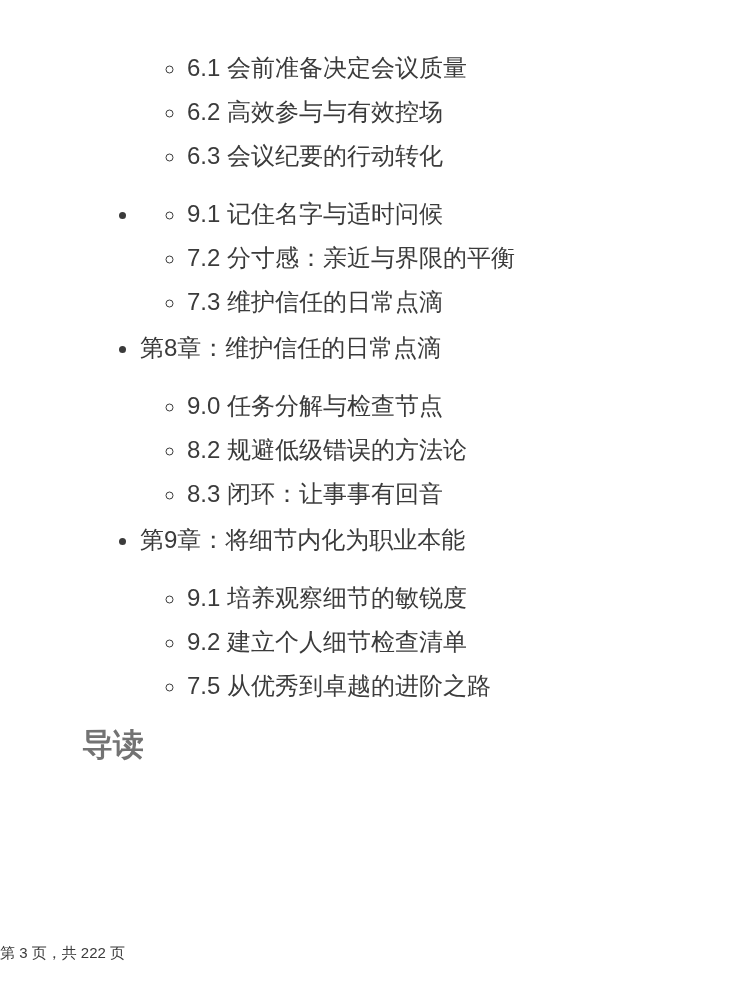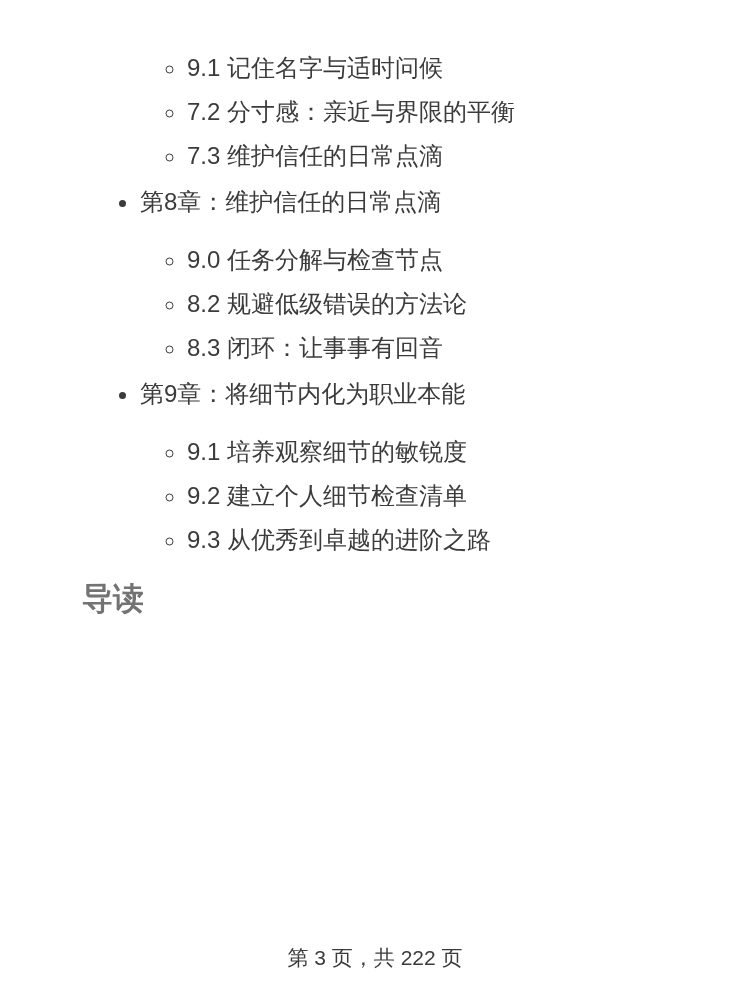--- a/index.html
+++ b/index.html
@@ -54,32 +54,38 @@
     font-size: 31px;
     line-height: 40px;
     font-weight: bold;
     color: #737373;
   }
   .footer {
     position: absolute;
     left: 0;
     right: 0;
     top: 944px;
-    text-align: center;
-    font-size: 21px;
+    font-size: 15px;
     color: #3b3b3b;
   }
 </style>
 </head>
 <body>
 
 <div class="page">
 
   <ul class="toc-root">
 
+    <li class="chapter">
+      <ul class="toc-sub">
+        <li>6.1 会前准备决定会议质量</li>
+        <li>6.2 高效参与与有效控场</li>
+        <li>6.3 会议纪要的行动转化</li>
+      </ul>
+    </li>
 
     <li class="chapter">
       <ul class="toc-sub">
         <li>9.1 记住名字与适时问候</li>
         <li>7.2 分寸感：亲近与界限的平衡</li>
         <li>7.3 维护信任的日常点滴</li>
       </ul>
     </li>
 
     <li class="chapter">
@@ -89,21 +95,21 @@
         <li>8.2 规避低级错误的方法论</li>
         <li>8.3 闭环：让事事有回音</li>
       </ul>
     </li>
 
     <li class="chapter">
       <span class="chapter-label">第9章：将细节内化为职业本能</span>
       <ul class="toc-sub">
         <li>9.1 培养观察细节的敏锐度</li>
         <li>9.2 建立个人细节检查清单</li>
-        <li>9.3 从优秀到卓越的进阶之路</li>
+        <li>7.5 从优秀到卓越的进阶之路</li>
       </ul>
     </li>
 
   </ul>
 
   <h2 class="section-heading">导读</h2>
 
   <div class="footer">
     <span>第 3 页，共 222 页</span>
   </div>

